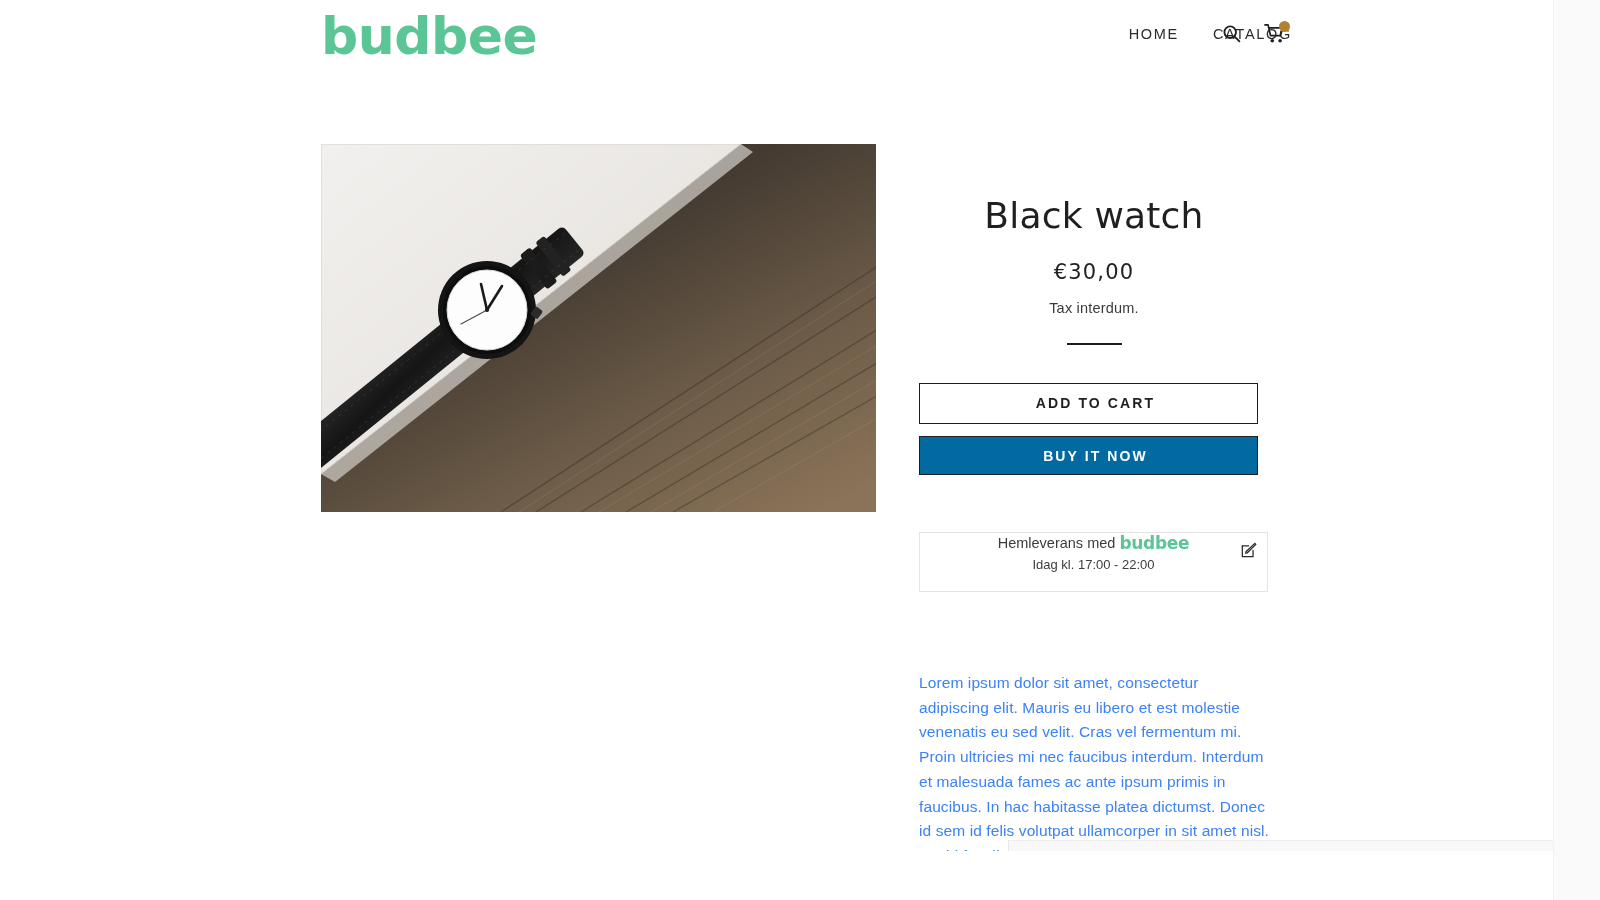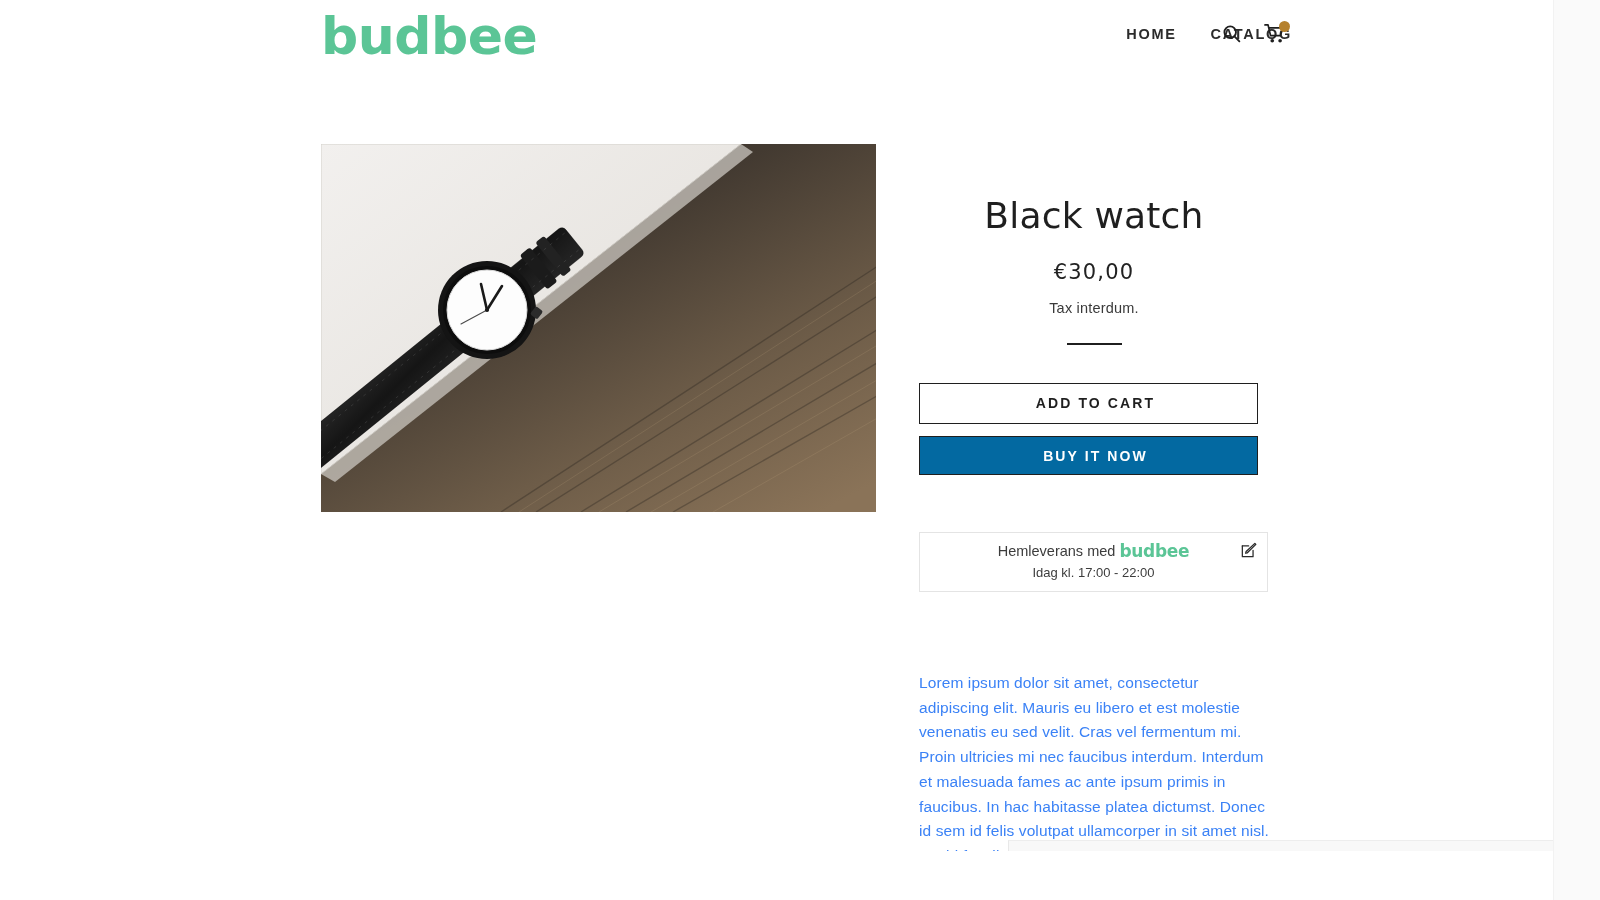--- a/index.html
+++ b/index.html
@@ -75,21 +75,21 @@
     right: 261px;
     top: 26px;
     display: flex;
     align-items: center;
     gap: 34px;
   }
 
   .nav-link {
     font-size: 14.5px;
     letter-spacing: 1.7px;
-    font-weight: 700;
+    font-weight: 400;
     color: #2b2b2b;
     text-decoration: none;
     white-space: nowrap;
     font-family: "Liberation Sans", sans-serif;
   }
 
   .header-icons {
     position: absolute;
     right: 265px;
     top: 22px;
@@ -211,21 +211,20 @@
   
   .delivery-widget {
     position: absolute;
     left: 919px;
     top: 532px;
     width: 349px;
     height: 60px;
     border: 1px solid #e4e4e4;
     background: #ffffff;
     display: flex;
-    align-items: center;
     justify-content: center;
   }
 
   .delivery-text {
     text-align: center;
     line-height: 21px;
   }
 
   .delivery-line1 {
     font-size: 14.5px;

